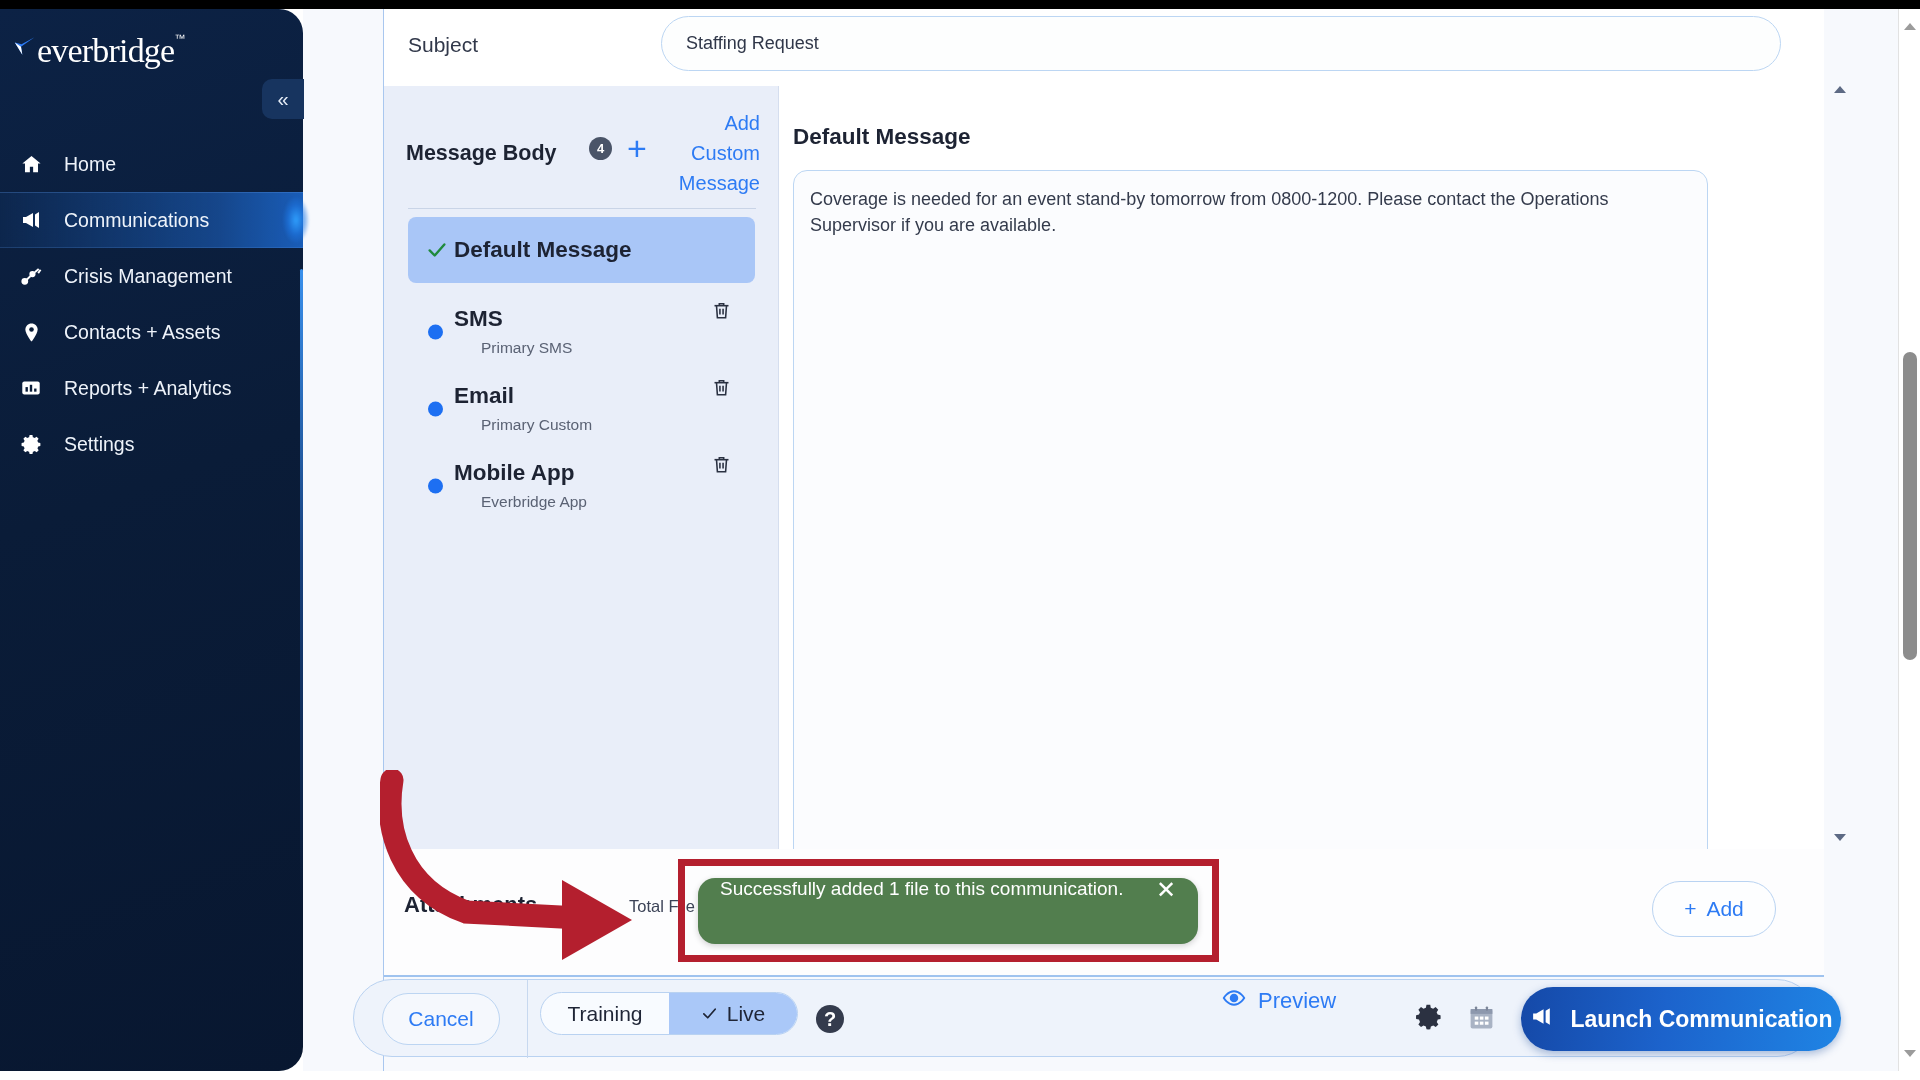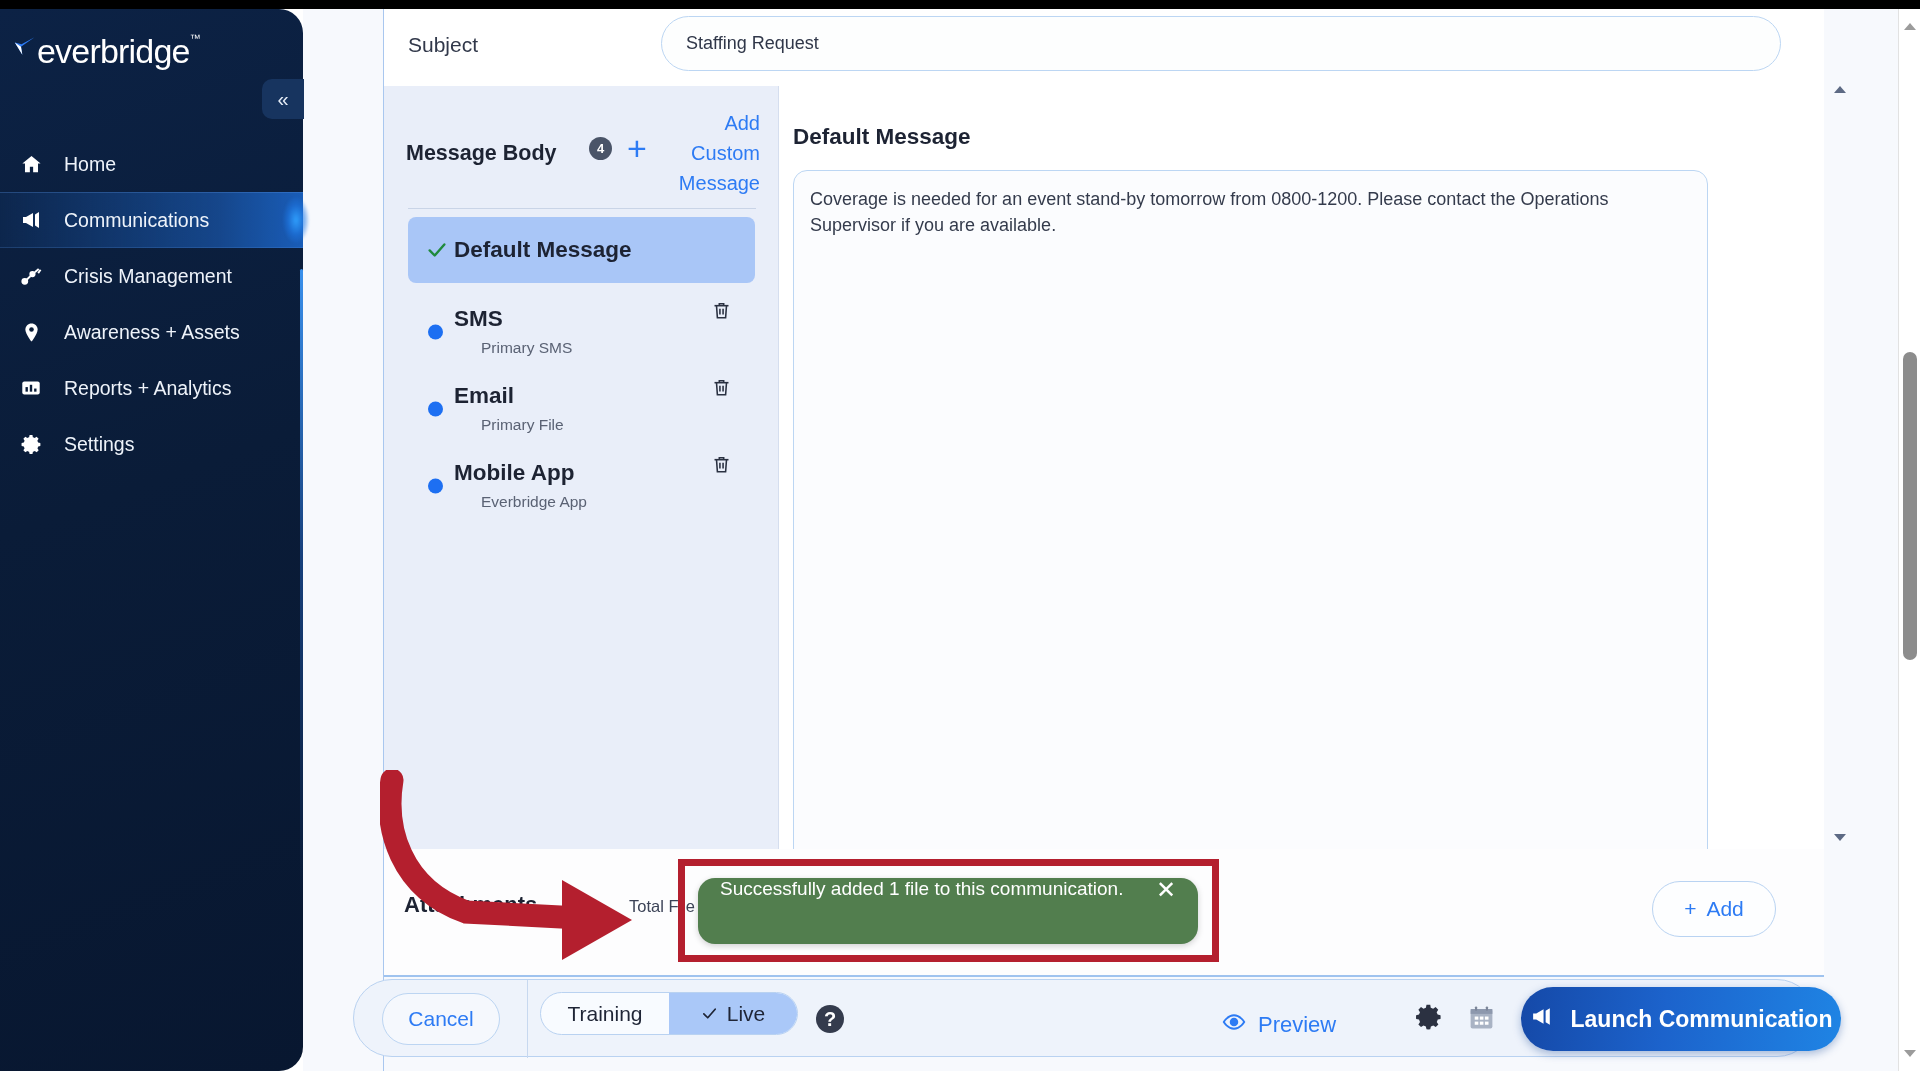--- a/index.html
+++ b/index.html
@@ -33,21 +33,21 @@
     overflow: visible;
   }
   .sidebar-logo {
     position: absolute; left: 12px; top: 23px;
     display: flex; align-items: flex-start;
   }
   .logo-mark { width: 30px; height: 30px; margin-top: 2px; }
   .logo-word {
     color: #ffffff; font-size: 34px; font-weight: 500;
     letter-spacing: -.8px; margin-left: -5px;
-    font-family: Liberation Sans, sans-serif;
+    font-family: Liberation Serif, serif;
   }
   .logo-tm { color: #fff; font-size: 11px; vertical-align: super; }
 
   .collapse-btn {
     position: absolute; right: -1px; top: 70px;
     width: 42px; height: 40px;
     background: #17345f;
     border-radius: 10px 0 0 10px;
     display: flex; align-items: center; justify-content: center;
     color: #e6edf7; font-size: 20px;
@@ -307,21 +307,21 @@
   .seg-opt.on { background: #aac8f8; }
   .help-ico {
     position: absolute; left: 462px; top: 25px;
     width: 28px; height: 28px; border-radius: 50%;
     background: #343b4d; color: #fff;
     font-size: 20px; font-weight: bold;
     display: flex; align-items: center; justify-content: center;
     cursor: pointer;
   }
   .preview-btn {
-    position: absolute; left: 868px; top: 30px;
+    position: absolute; left: 868px; top: 6px;
     display: flex; align-items: center; gap: 12px;
     color: #2d7bf4; font-size: 22px; cursor: pointer;
   }
   .gear-btn {
     position: absolute; left: 1060px; top: 22px;
     width: 30px; height: 32px; cursor: pointer;
   }
   .cal-btn {
     position: absolute; left: 1113px; top: 23px;
     width: 30px; height: 32px; cursor: pointer;
@@ -422,21 +422,21 @@
         <span>Crisis Management</span>
       </div>
 
       <div class="nav-item">
         <span class="nav-ico">
           <svg width="23" height="23" viewBox="0 0 24 24" fill="#fff">
               <path d="M12 2.5c-3.6 0-6.4 2.8-6.4 6.3 0 4.7 6.4 12.7 6.4 12.7s6.4-8 6.4-12.7c0-3.5-2.8-6.3-6.4-6.3z"></path>
               <circle cx="12" cy="8.8" r="2.4" fill="#0a1c38"></circle>
             </svg>
         </span>
-        <span>Awareness + Assets</span>
+        <span>Contacts + Assets</span>
       </div>
 
       <div class="nav-item">
         <span class="nav-ico">
           <svg width="22" height="22" viewBox="0 0 24 24" fill="none">
               <rect x="2.5" y="5" width="19" height="14" rx="2.2" fill="#fff"></rect>
               <rect x="6" y="11" width="2.6" height="5" fill="#0a1c38"></rect>
               <rect x="10.7" y="8.5" width="2.6" height="7.5" fill="#0a1c38"></rect>
               <rect x="15.4" y="12.6" width="2.6" height="3.4" fill="#0a1c38"></rect>
             </svg>
@@ -496,21 +496,21 @@
                 <path d="M9.5 6.5V4.2h5v2.3"></path>
                 <path d="M6.3 6.5 7.3 20.3h9.4L17.7 6.5"></path>
                 <path d="M10.2 10v6.6M13.8 10v6.6"></path>
               </svg>
           </span>
         </div>
 
         <div class="msg-row">
           <span class="bullet"></span>
           <div class="mname">Email</div>
-          <div class="msub">Primary File</div>
+          <div class="msub">Primary Custom</div>
           <span class="trash">
             <svg width="21" height="23" viewBox="0 0 24 24" fill="none" stroke="#2a3142" stroke-width="1.8">
                 <path d="M4 6.5h16"></path>
                 <path d="M9.5 6.5V4.2h5v2.3"></path>
                 <path d="M6.3 6.5 7.3 20.3h9.4L17.7 6.5"></path>
                 <path d="M10.2 10v6.6M13.8 10v6.6"></path>
               </svg>
           </span>
         </div>
 

